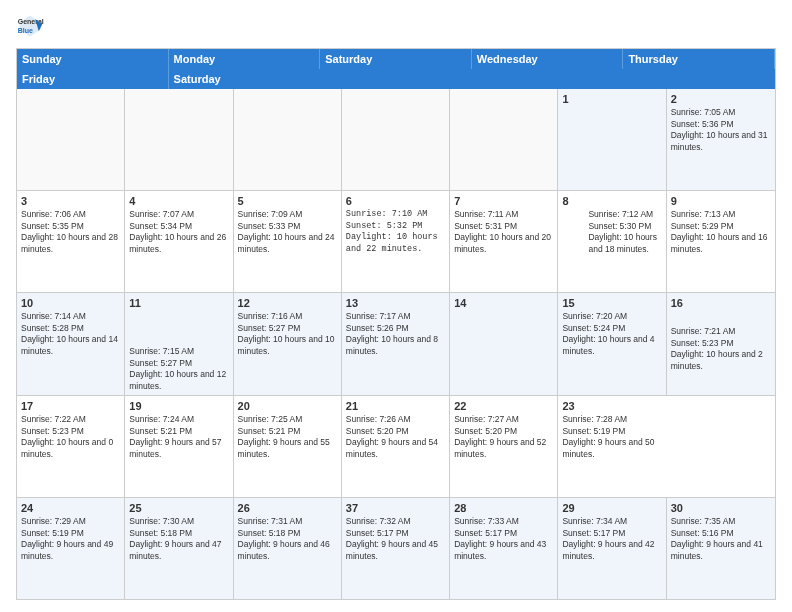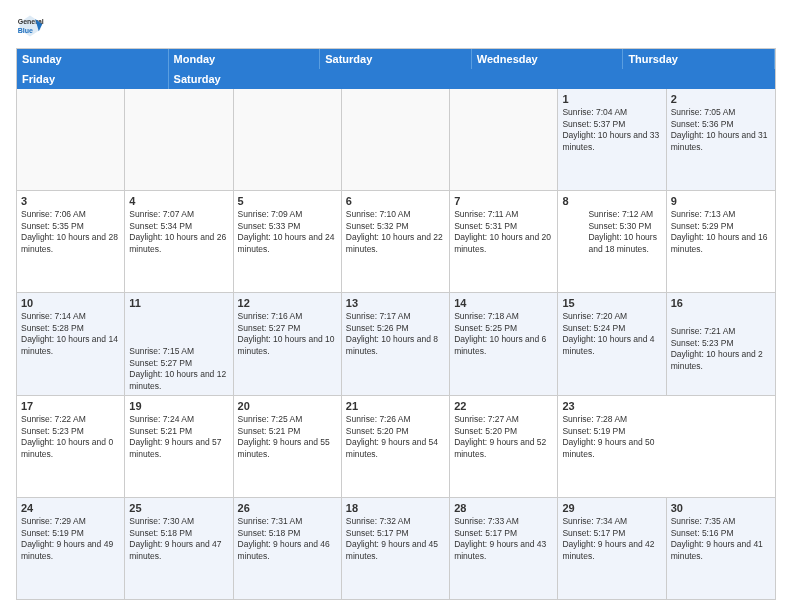--- a/index.html
+++ b/index.html
@@ -146,23 +146,20 @@
       </div>
     <div class="cal-body">
     <div class="cal-row">
           <div class="cal-cell empty"></div>
           <div class="cal-cell empty"></div>
           <div class="cal-cell empty"></div>
           <div class="cal-cell empty"></div>
           <div class="cal-cell empty"></div>
           <div class="cal-cell alt">
             <span class="day-number">1</span>
-            <div class="cell-text" style="white-space: pre-line;">Sunrise: 7:04 AM
-Sunset: 5:37 PM
-Daylight: 10 hours and 33 minutes.</div>
           </div>
           <div class="cal-cell alt">
             <span class="day-number">2</span>
             <div class="cell-text" style="white-space: pre-line;">Sunrise: 7:05 AM
 Sunset: 5:36 PM
 Daylight: 10 hours and 31 minutes.</div>
           </div>
         </div>
         <div class="cal-row">
           <div class="cal-cell">
@@ -178,21 +175,21 @@
 Daylight: 10 hours and 26 minutes.</div>
           </div>
           <div class="cal-cell">
             <span class="day-number">5</span>
             <div class="cell-text" style="white-space: pre-line;">Sunrise: 7:09 AM
 Sunset: 5:33 PM
 Daylight: 10 hours and 24 minutes.</div>
           </div>
           <div class="cal-cell">
             <span class="day-number">6</span>
-            <div class="cell-text" style="white-space: pre-line;">Sunrise: 7:10 AM
+            <div class="cell-text" style="white-space: pre-line; font-family: Liberation Mono, monospace;">Sunrise: 7:10 AM
 Sunset: 5:32 PM
 Daylight: 10 hours and 22 minutes.</div>
           </div>
           <div class="cal-cell">
             <span class="day-number">7</span>
             <div class="cell-text" style="white-space: pre-line;">Sunrise: 7:11 AM
 Sunset: 5:31 PM
 Daylight: 10 hours and 20 minutes.</div>
           </div>
           <div class="cal-cell">
@@ -228,23 +225,20 @@
 Daylight: 10 hours and 10 minutes.</div>
           </div>
           <div class="cal-cell alt">
             <span class="day-number">13</span>
             <div class="cell-text" style="white-space: pre-line;">Sunrise: 7:17 AM
 Sunset: 5:26 PM
 Daylight: 10 hours and 8 minutes.</div>
           </div>
           <div class="cal-cell alt">
             <span class="day-number">14</span>
-            <div class="cell-text" style="white-space: pre-line;">Sunrise: 7:18 AM
-Sunset: 5:25 PM
-Daylight: 10 hours and 6 minutes.</div>
           </div>
           <div class="cal-cell alt">
             <span class="day-number">15</span>
             <div class="cell-text" style="white-space: pre-line;">Sunrise: 7:20 AM
 Sunset: 5:24 PM
 Daylight: 10 hours and 4 minutes.</div>
           </div>
           <div class="cal-cell alt">
             <span class="day-number">16</span>
             <div class="cell-text" style="white-space: pre-line; margin-top: 16px;">Sunrise: 7:21 AM
@@ -303,21 +297,21 @@
 Sunset: 5:18 PM
 Daylight: 9 hours and 47 minutes.</div>
           </div>
           <div class="cal-cell alt">
             <span class="day-number">26</span>
             <div class="cell-text" style="white-space: pre-line;">Sunrise: 7:31 AM
 Sunset: 5:18 PM
 Daylight: 9 hours and 46 minutes.</div>
           </div>
           <div class="cal-cell alt">
-            <span class="day-number">18</span>
+            <span class="day-number">37</span>
             <div class="cell-text" style="white-space: pre-line;">Sunrise: 7:32 AM
 Sunset: 5:17 PM
 Daylight: 9 hours and 45 minutes.</div>
           </div>
           <div class="cal-cell alt">
             <span class="day-number">28</span>
             <div class="cell-text" style="white-space: pre-line;">Sunrise: 7:33 AM
 Sunset: 5:17 PM
 Daylight: 9 hours and 43 minutes.</div>
           </div>

